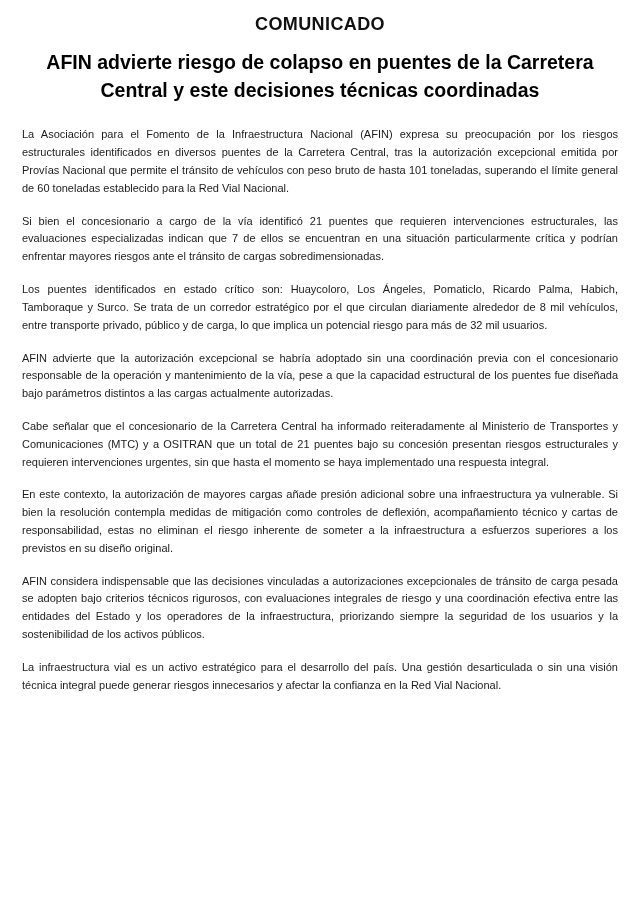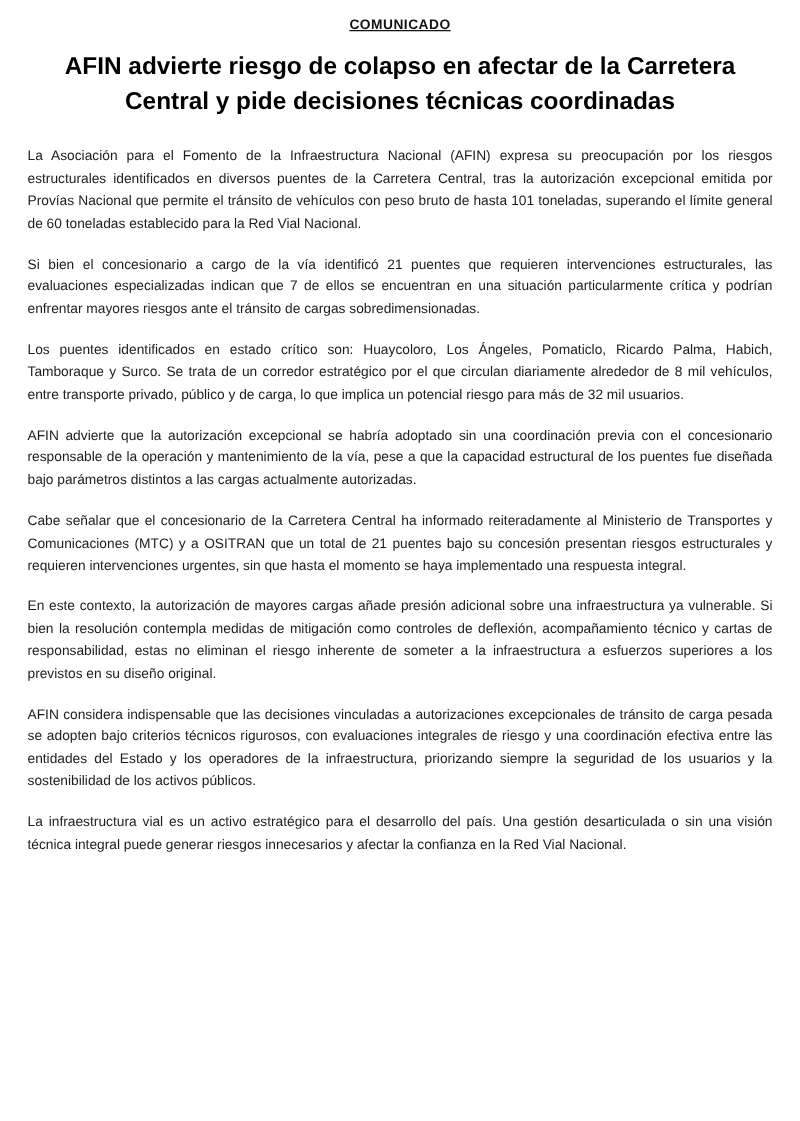--- a/index.html
+++ b/index.html
@@ -18,25 +18,24 @@
     width: 640px;
     min-height: 897px;
     box-sizing: border-box;
     padding: 10px 22px 18px 22px;
     background: #ffffff;
     position: relative;
   }
   .kicker {
     text-align: center;
     font-weight: bold;
-    font-size: 11px;
+    font-size: 18px;
     letter-spacing: 0.4px;
     margin: 4px 0 14px 0;
     color: #111111;
-    text-decoration: underline;
   }
   .headline {
     text-align: center;
     font-weight: bold;
     font-size: 19.5px;
     line-height: 1.42;
     color: #000000;
     margin: 0 6px 22px 6px;
   }
   .body-block {
@@ -51,21 +50,21 @@
     hyphens: none;
   }
 </style>
 </head>
 <body>
 
 <div class="page">
 
   <div class="kicker">COMUNICADO</div>
 
-  <h1 class="headline">AFIN advierte riesgo de colapso en afectar de la Carretera Central y pide decisiones técnicas coordinadas</h1>
+  <h1 class="headline">AFIN advierte riesgo de colapso en puentes de la Carretera Central y este decisiones técnicas coordinadas</h1>
 
   <div class="body-block">
     <p>La Asociación para el Fomento de la Infraestructura Nacional (AFIN) expresa su preocupación por los riesgos estructurales identificados en diversos puentes de la Carretera Central, tras la autorización excepcional emitida por Provías Nacional que permite el tránsito de vehículos con peso bruto de hasta 101 toneladas, superando el límite general de 60 toneladas establecido para la Red Vial Nacional.</p>
   </div>
   <div class="body-block">
     <p>Si bien el concesionario a cargo de la vía identificó 21 puentes que requieren intervenciones estructurales, las evaluaciones especializadas indican que 7 de ellos se encuentran en una situación particularmente crítica y podrían enfrentar mayores riesgos ante el tránsito de cargas sobredimensionadas.</p>
   </div>
   <div class="body-block">
     <p>Los puentes identificados en estado crítico son: Huaycoloro, Los Ángeles, Pomaticlo, Ricardo Palma, Habich, Tamboraque y Surco. Se trata de un corredor estratégico por el que circulan diariamente alrededor de 8 mil vehículos, entre transporte privado, público y de carga, lo que implica un potencial riesgo para más de 32 mil usuarios.</p>
   </div>

